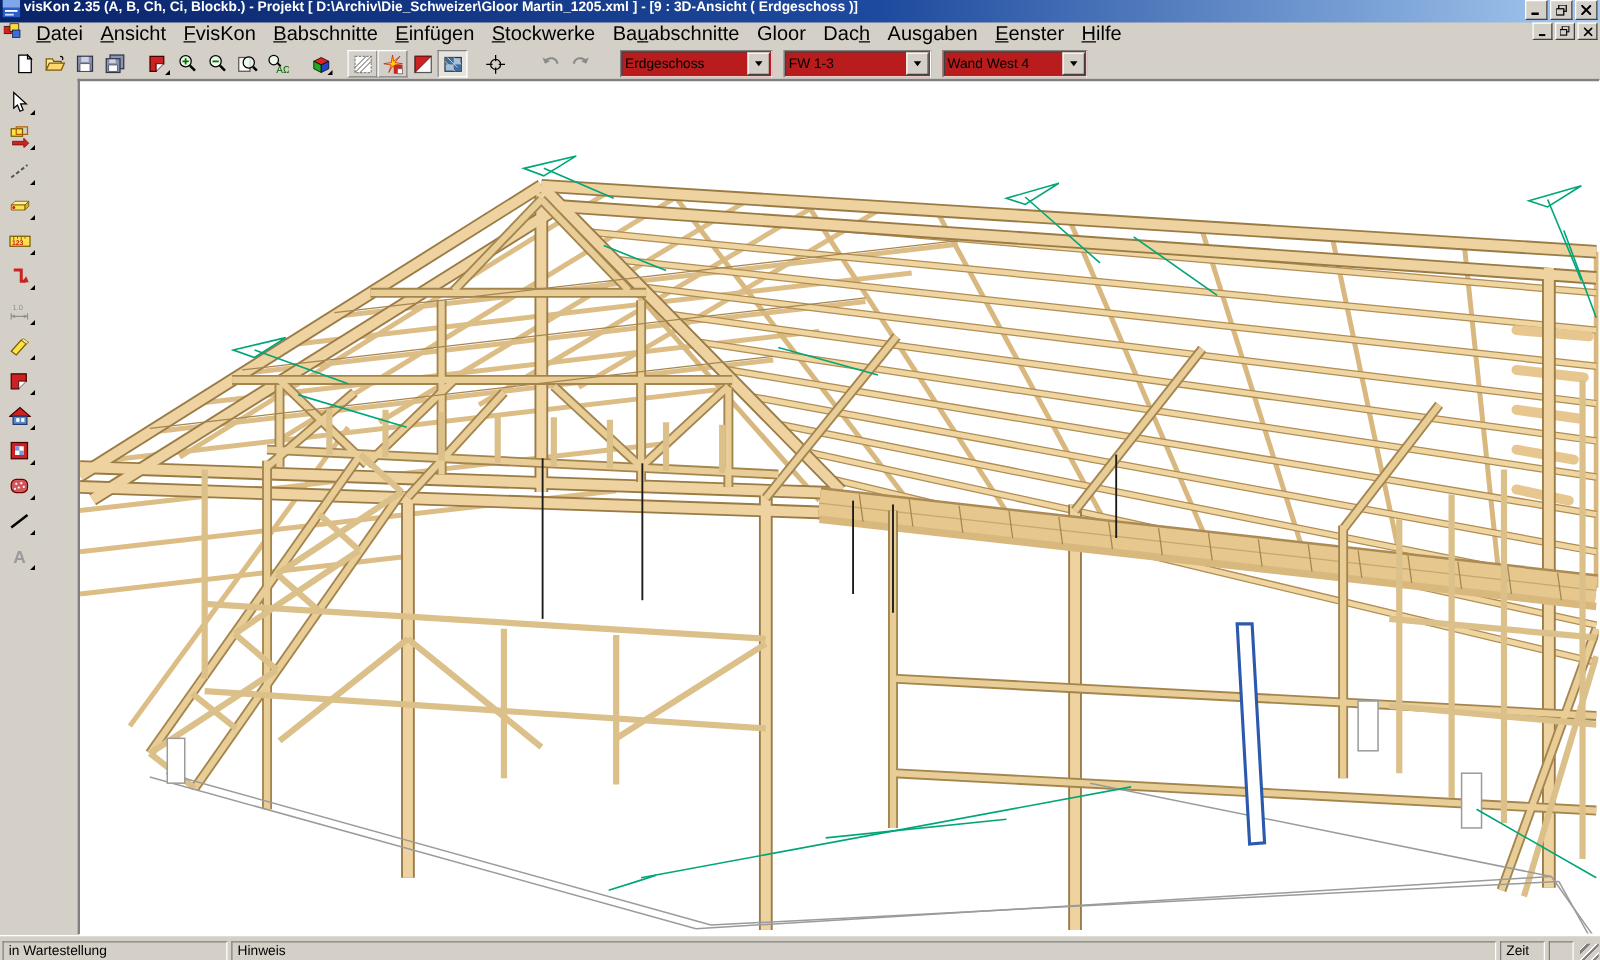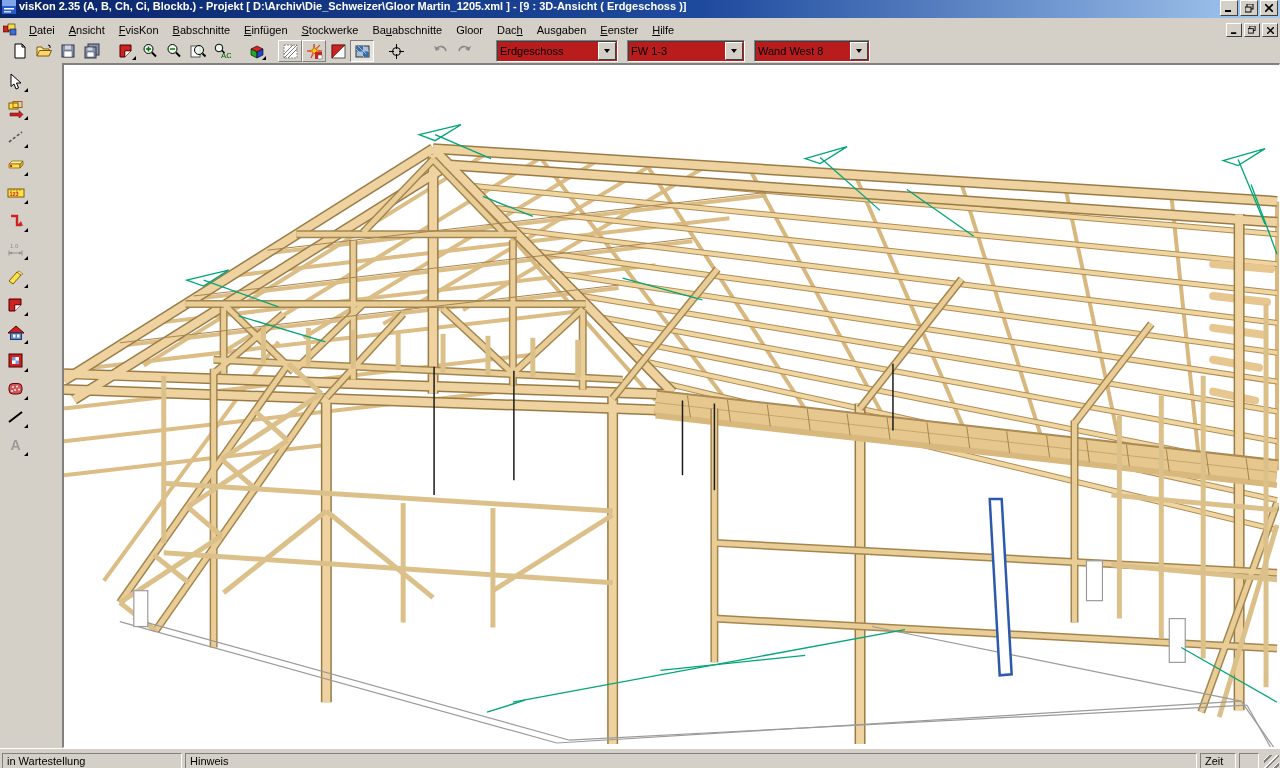--- a/index.html
+++ b/index.html
@@ -8,21 +8,21 @@
   
   .titlebar{height:18px;background:linear-gradient(90deg,#0a246a 0%,#1e4a9e 55%,#a6caf0 100%);
             display:flex;align-items:flex-start;padding:0 2px;color:#fff;font-size:11px;font-weight:bold;white-space:nowrap;}
   .titlebar .appicon{width:14px;height:14px;margin-right:3px;flex:0 0 auto;}
   .title-text{overflow:hidden;text-overflow:clip;}
   .winbtns{margin-left:auto;display:flex;gap:2px;flex:0 0 auto;}
   .wbtn{width:16px;height:14px;background:#d4d0c8;border:1px solid;border-color:#fff #404040 #404040 #fff;
         display:flex;align-items:center;justify-content:center;}
   .wbtn svg{display:block}
   
-  .menubar{height:19px;display:flex;align-items:flex-end;font-size:11px;padding-left:2px;color:#000;}
+  .menubar{height:19px;display:flex;align-items:flex-start;font-size:16px;padding-left:2px;color:#000;}
   .mdiicon{width:15px;height:14px;margin:0 4px 0 1px;}
   .menu-item{padding:1px 7px;cursor:default;}
   .menu-item u{text-decoration:underline;}
   .childbtns{margin-left:auto;display:flex;gap:2px;margin-right:2px;}
   .cbtn{width:14px;height:12px;background:#d4d0c8;border:1px solid;border-color:#fff #404040 #404040 #fff;
         display:flex;align-items:center;justify-content:center;}
   
   .toolbar{height:24px;display:flex;align-items:flex-end;padding:1px 2px 1px 8px;}
   .tbtn{width:22px;height:20px;display:flex;align-items:center;justify-content:center;position:relative;border:1px solid transparent;}
   .tbtn.raised{border:1px solid;border-color:#fff #808080 #808080 #fff;}
@@ -252,21 +252,21 @@
         <i></i>
       </span>
   </span>
   <span class="combo" style="width:116px">
     <span class="cval">FW 1-3</span>
     <span class="carr">
         <i></i>
       </span>
   </span>
   <span class="combo" style="width:114px">
-    <span class="cval">Wand West 8</span>
+    <span class="cval">Wand West 4</span>
     <span class="carr">
         <i></i>
       </span>
   </span>
 </div>
 
 <div class="main">
 
   <div class="lefttb">
     <div class="ltcol">

